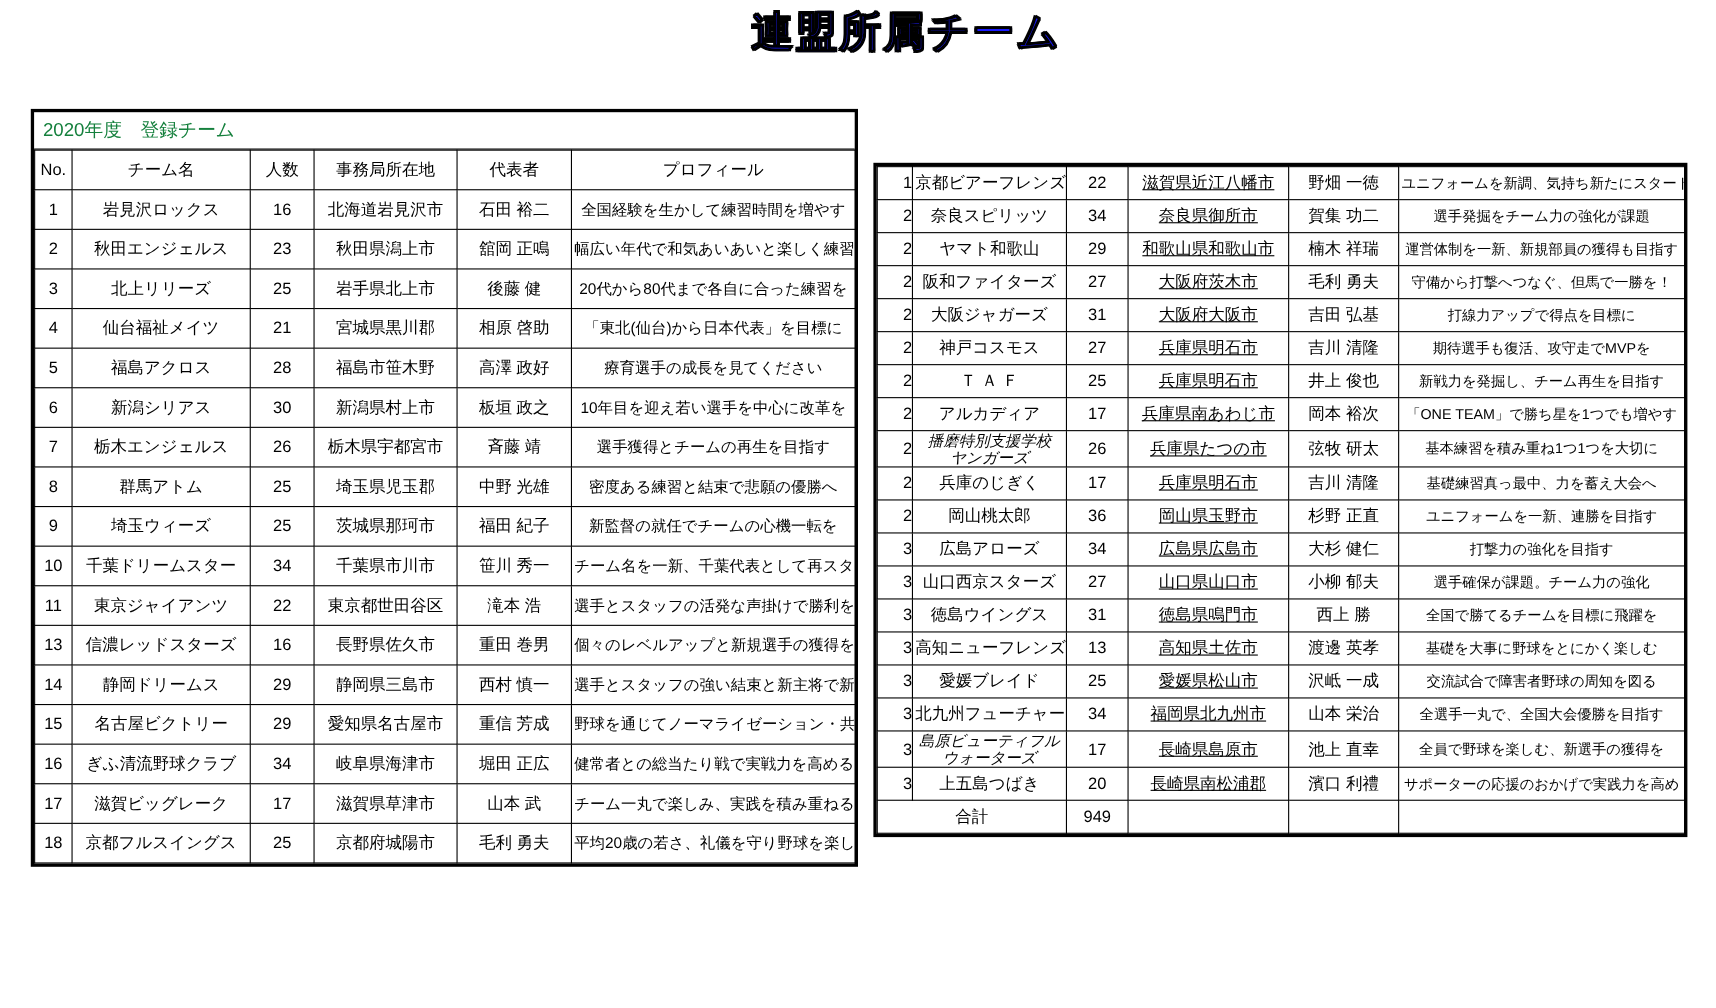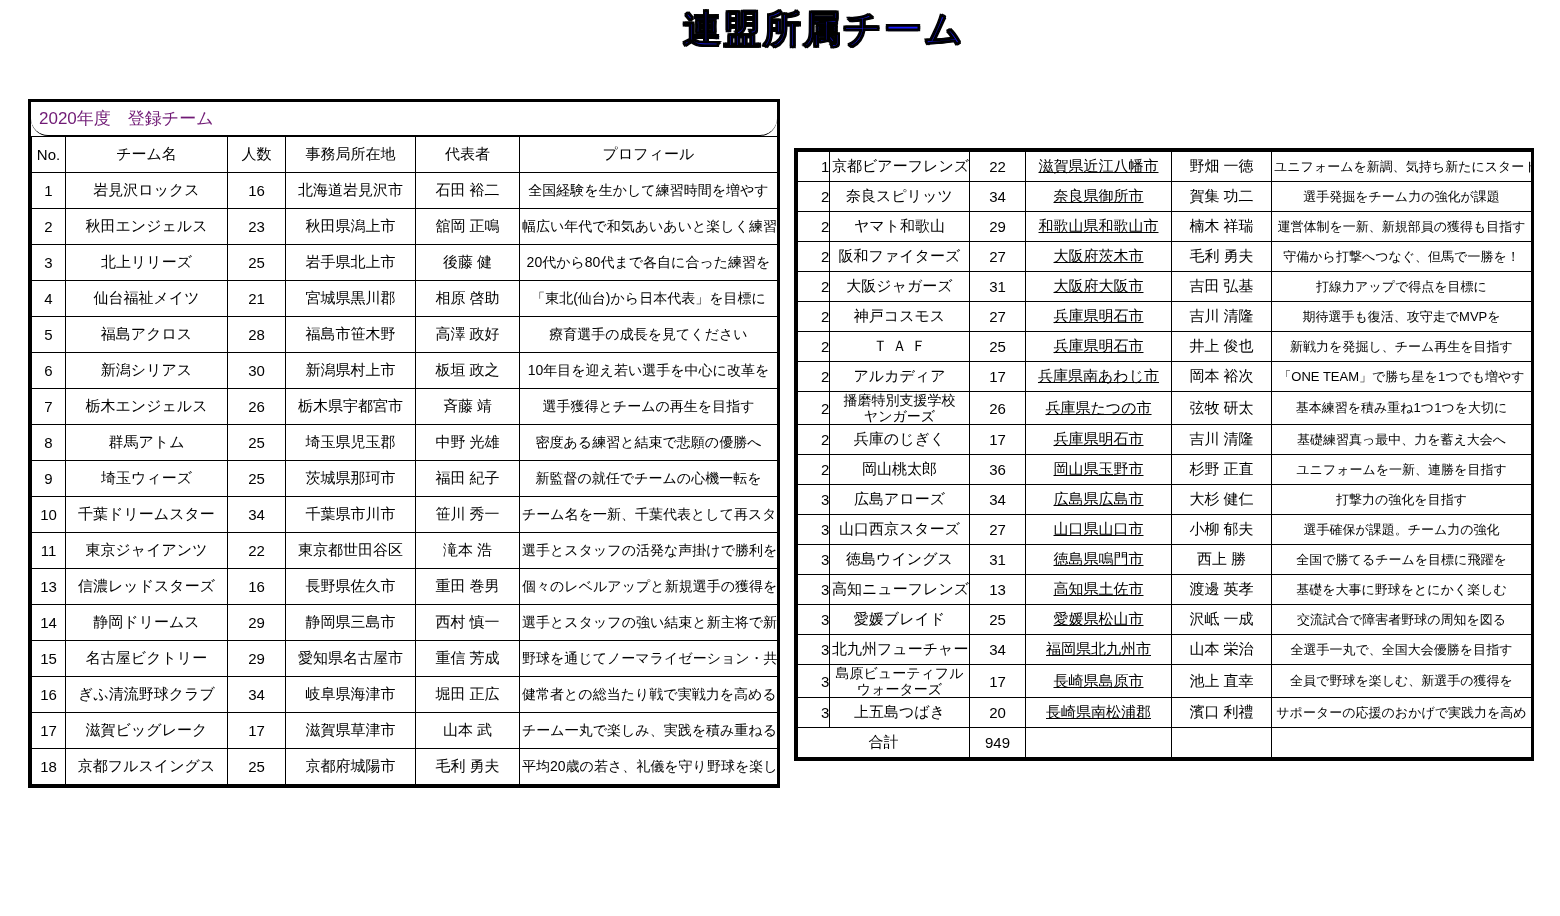--- a/index.html
+++ b/index.html
@@ -48,24 +48,23 @@
     width: 740px;
     border: 3px solid #000;
     box-sizing: border-box;
     background: #fff;
   }
   .subtitle-row {
     height: 34px;
     line-height: 34px;
     padding-left: 8px;
     font-size: 17px;
-    color: #701a75;
+    color: #15803d;
     border-bottom: 1px solid #000;
     box-sizing: border-box;
-    border-radius: 17px;
   }
   table {
     border-collapse: collapse;
     width: 100%;
     table-layout: fixed;
   }
   td, th {
     border: 1px solid #000;
     padding: 0 2px;
     font-size: 15px;
@@ -90,20 +89,21 @@
   .r-team  { width: 140px; }
   .r-num   { width: 56px; }
   .r-addr  { width: 146px; text-decoration: underline; }
   .r-rep   { width: 100px; }
   .r-prof  { width: 260px; font-size: 13px; margin-top: 24px; }
   .hdr { font-weight: normal; }
   .twoline {
     white-space: normal;
     line-height: 1.15;
     font-size: 14px;
+    font-style: italic;
   }
   .total-label { text-align: center; }
   .blank { border: 1px solid #000; }
 </style>
 </head>
 <body>
 
 <div class="page-title">連盟所属チーム</div>
 
 <div class="left-panel">

